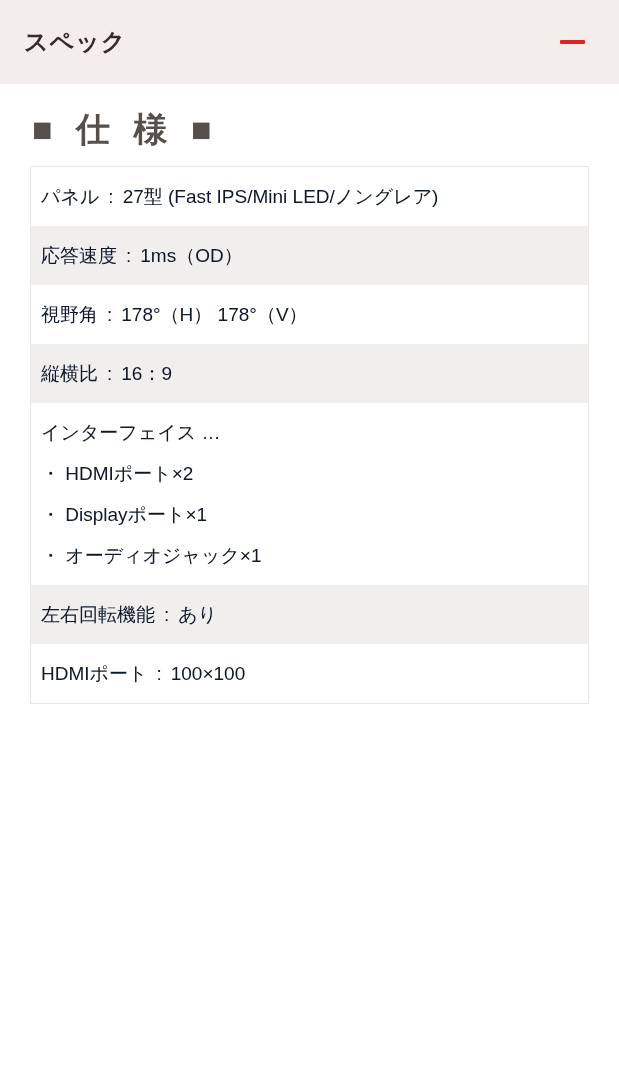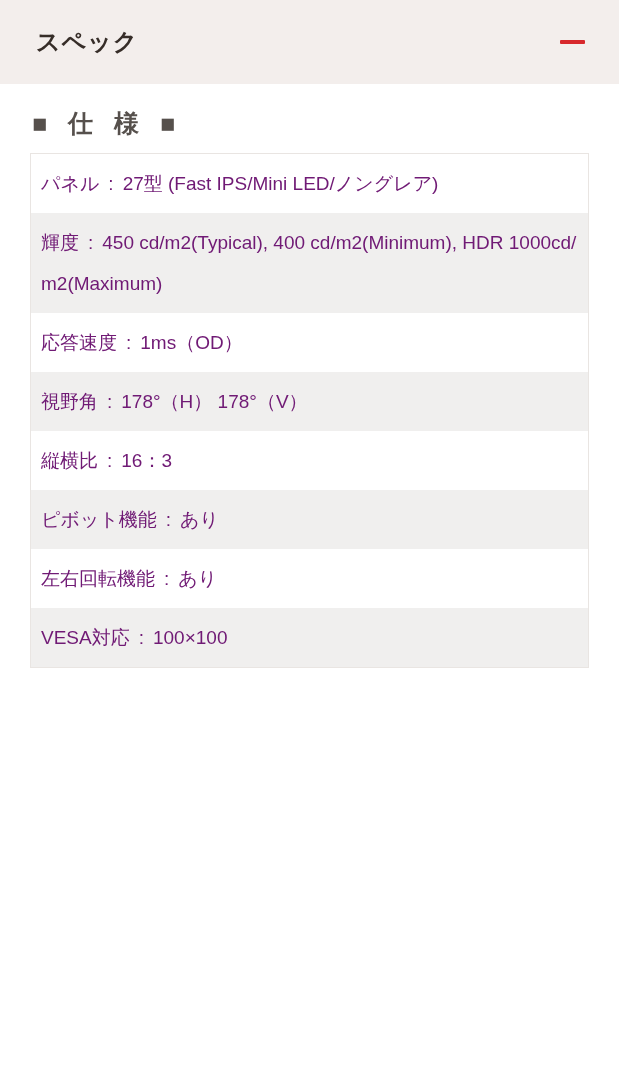--- a/index.html
+++ b/index.html
@@ -13,53 +13,53 @@
   .accordion-header {
     height: 84px;
     background: #f3eeec;
     display: flex;
     align-items: center;
     justify-content: space-between;
     padding: 0 34px 0 24px;
     cursor: pointer;
   }
   .accordion-title {
-    margin: 12px;
+    margin: 0;
     font-size: 24px;
     font-weight: 600;
     letter-spacing: 1px;
     color: #362d28;
   }
   .collapse-btn {
     background: none; border: none; padding: 6px 0; margin: 0; cursor: pointer;
     display: flex; align-items: center;
   }
   .minus-bar {
     display: block;
     width: 25px; height: 4px;
     background: #d7282c;
     border-radius: 1px;
   }
   .content { margin: 0 30px; }
   .spec-heading {
     margin: 23px 0 13px 2px;
-    font-size: 25px;
+    font-size: 34px;
     font-weight: 600;
     letter-spacing: 7px;
     color: #56504c;
   }
   .spec-table {
     border: 1px solid #e9e5e2;
     background: #ffffff;
   }
   .spec-row {
     padding: 9px 10px;
     font-size: 19px;
     line-height: 41px;
-    color: #701a75;
+    color: #0f172a;
     word-break: break-all;
   }
   .spec-row:nth-child(even) { background: #f0efee; }
   .spec-sep { margin: 0 9px; }
   .spec-row .line { word-break: break-all; }
 </style>
 </head>
 <body>
 
 <header class="accordion-header">
@@ -70,32 +70,36 @@
 </header>
 
 <main class="content">
   <h3 class="spec-heading">■ 仕 様 ■</h3>
 
   <div class="spec-table">
 
     <div class="spec-row"><span>パネル</span><span class="spec-sep">:</span><span>27型 (Fast IPS/Mini LED/ノングレア)</span></div>
 
 
-    <div class="spec-row"><span>輝度</span><span class="spec-sep">:</span><span>450 cd/m2(Typical), 400 cd/m2(Minimum), HDR 1000cd/m2(Maximum)</span></div>
 
     <div class="spec-row"><span>応答速度</span><span class="spec-sep">:</span><span>1ms（OD）</span></div>
 
 
     <div class="spec-row"><span>視野角</span><span class="spec-sep">:</span><span>178°（H） 178°（V）</span></div>
 
 
-    <div class="spec-row"><span>縦横比</span><span class="spec-sep">:</span><span>16：3</span></div>
+    <div class="spec-row"><span>縦横比</span><span class="spec-sep">:</span><span>16：9</span></div>
 
+    <div class="spec-row">
+      <div class="line">インターフェイス …</div>
+      <div class="line">・ HDMIポート×2</div>
+      <div class="line">・ Displayポート×1</div>
+      <div class="line">・ オーディオジャック×1</div>
+    </div>
 
-    <div class="spec-row"><span>ピボット機能</span><span class="spec-sep">:</span><span>あり</span></div>
 
 
     <div class="spec-row"><span>左右回転機能</span><span class="spec-sep">:</span><span>あり</span></div>
 
-    <div class="spec-row"><span>VESA対応</span><span class="spec-sep">:</span><span>100×100</span></div>
+    <div class="spec-row"><span>HDMIポート</span><span class="spec-sep">:</span><span>100×100</span></div>
 
   </div>
 </main>
 
 </body></html>

